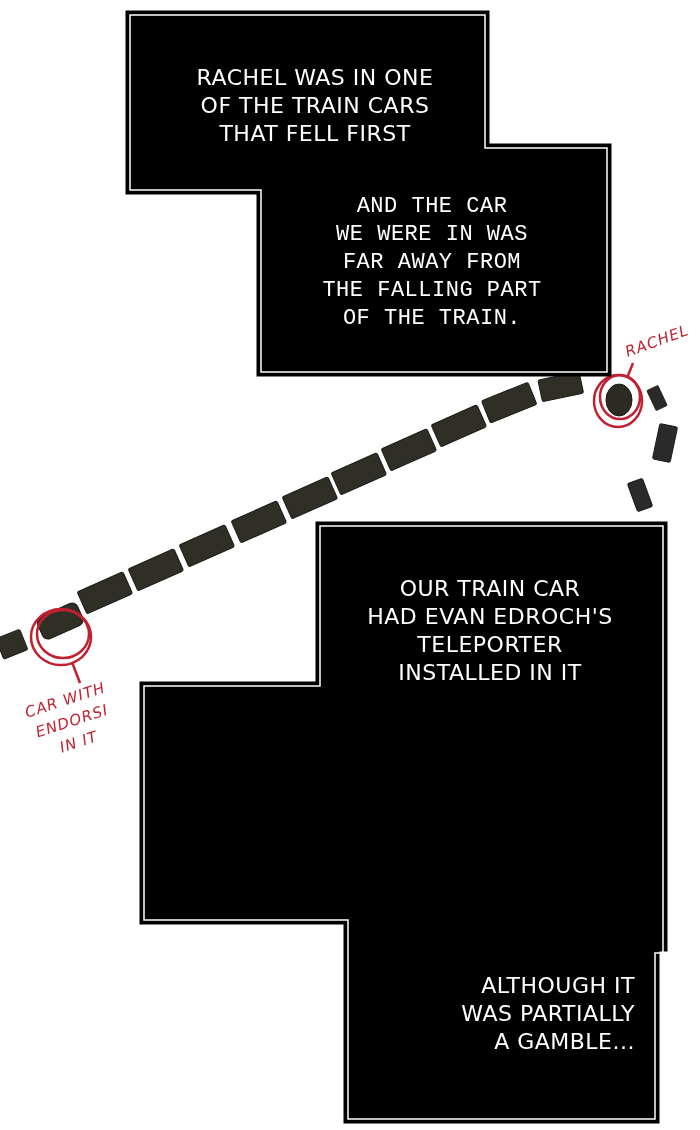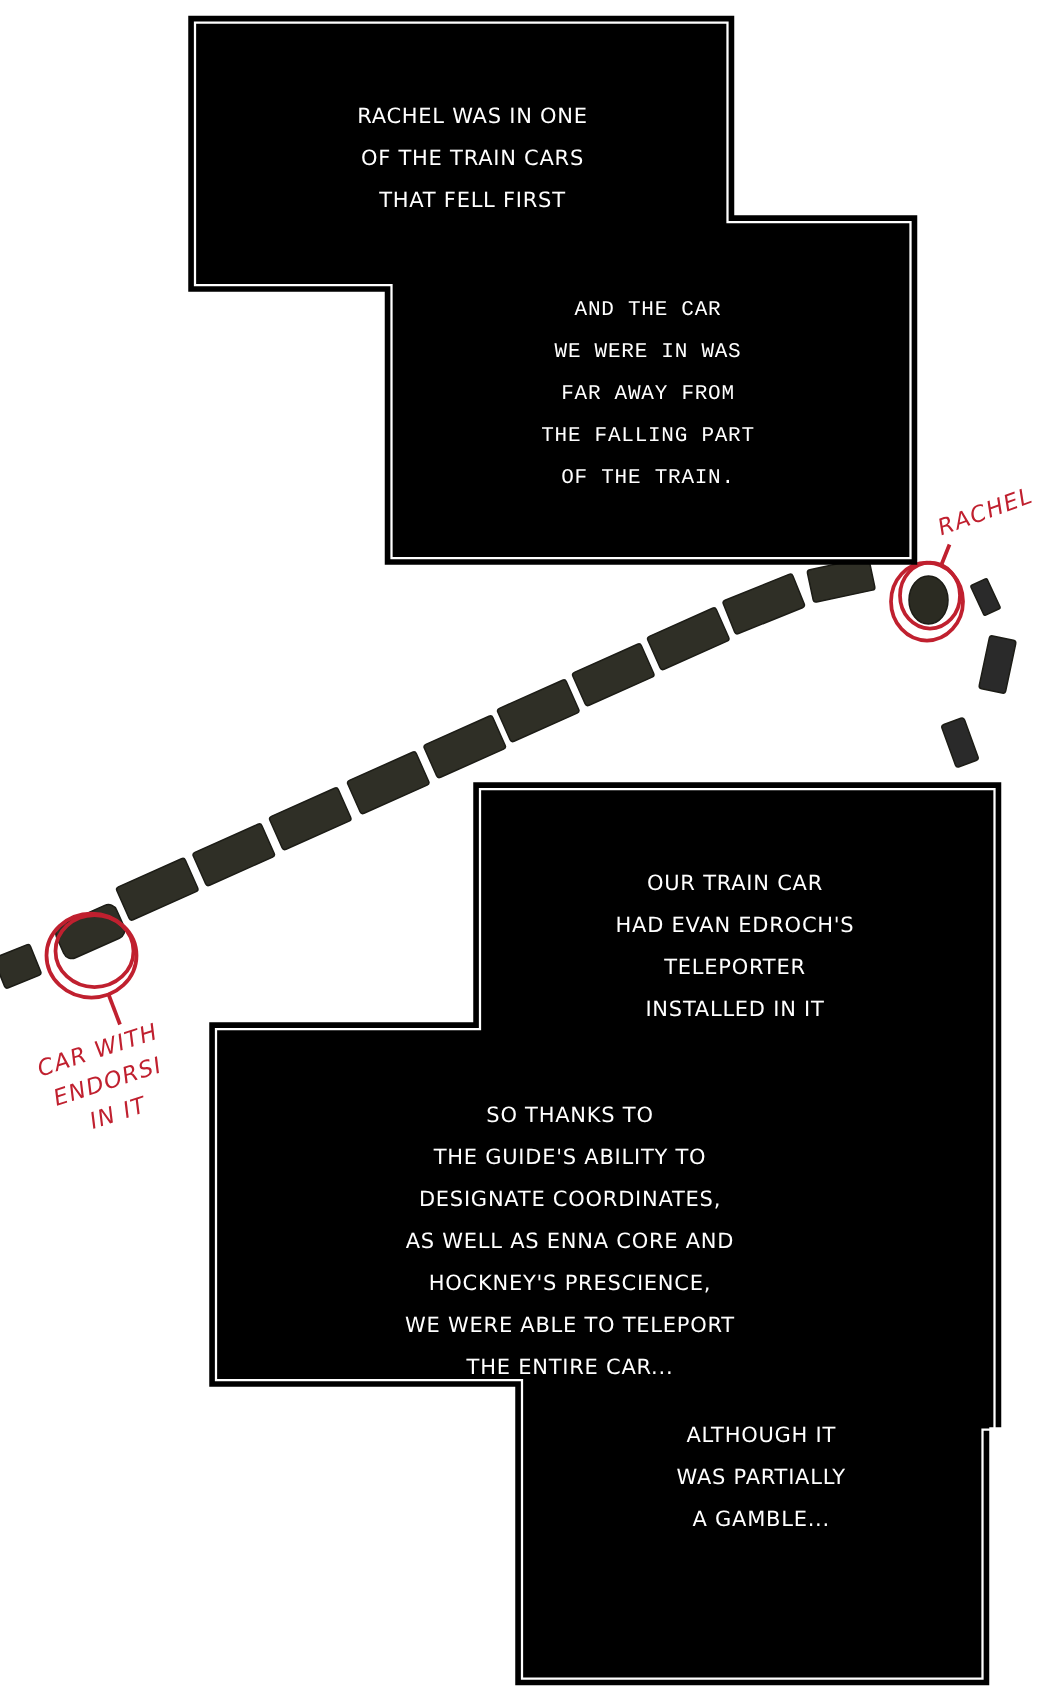--- a/index.html
+++ b/index.html
@@ -6,21 +6,21 @@
     body {
       width: 700px; height: 1130px; position: relative; overflow: hidden;
       background: #ffffff;
       font-family: "DejaVu Sans", sans-serif;
     }
     .scene { position: absolute; left: 0; top: 0; width: 700px; height: 1130px; }
     .caption {
       position: absolute;
       color: #ffffff;
       font-family: "DejaVu Sans", sans-serif;
-      font-size: 14px;
+      font-size: 22px;
       line-height: 28px;
       letter-spacing: 0.5px;
       text-align: center;
       text-transform: uppercase;
       white-space: pre-line;
       font-weight: normal;
     }
     .note {
       position: absolute;
       color: #c0202f;
@@ -115,28 +115,21 @@
 OF THE TRAIN.</div>
 
   <svg width="700" height="1130" style="position:absolute;left:0;top:0;">
     <path d="M317,523 L666,523 L666,950 L658,950 L658,1122 L345,1122 L345,923 L141,923 L141,683 L317,683 Z" fill="#000000" stroke="#000000" stroke-width="3"></path>
     <path d="M320,526 L663,526 L663,953 L655,953 L655,1119 L348,1119 L348,920 L144,920 L144,686 L320,686 Z" fill="none" stroke="#ffffff" stroke-width="1.5"></path>
   </svg>
   <div class="caption" style="left:335px; top:575px; width:310px;">OUR TRAIN CAR
 HAD EVAN EDROCH'S
 TELEPORTER
 INSTALLED IN IT</div>
-  <div class="caption" style="left:160px; top:730px; width:440px;">SO THANKS TO
-THE GUIDE'S ABILITY TO
-DESIGNATE COORDINATES,
-AS WELL AS ENNA CORE AND
-HOCKNEY'S PRESCIENCE,
-WE WERE ABLE TO TELEPORT
-THE ENTIRE CAR...</div>
-  <div class="caption" style="left:380px; top:943px; width:255px;">ALTHOUGH IT
+  <div class="caption" style="left:380px; top:972px; width:255px;text-align:right;">ALTHOUGH IT
 WAS PARTIALLY
 A GAMBLE...</div>
 
   <div class="note" style="left:612px; top:330px; width:90px; transform:rotate(-20deg);">RACHEL</div>
   <div class="note" style="left:22px; top:688px; width:100px; transform:rotate(-18deg);">CAR WITH
 ENDORSI
 IN IT</div>
 </div>
 
 </body></html>

